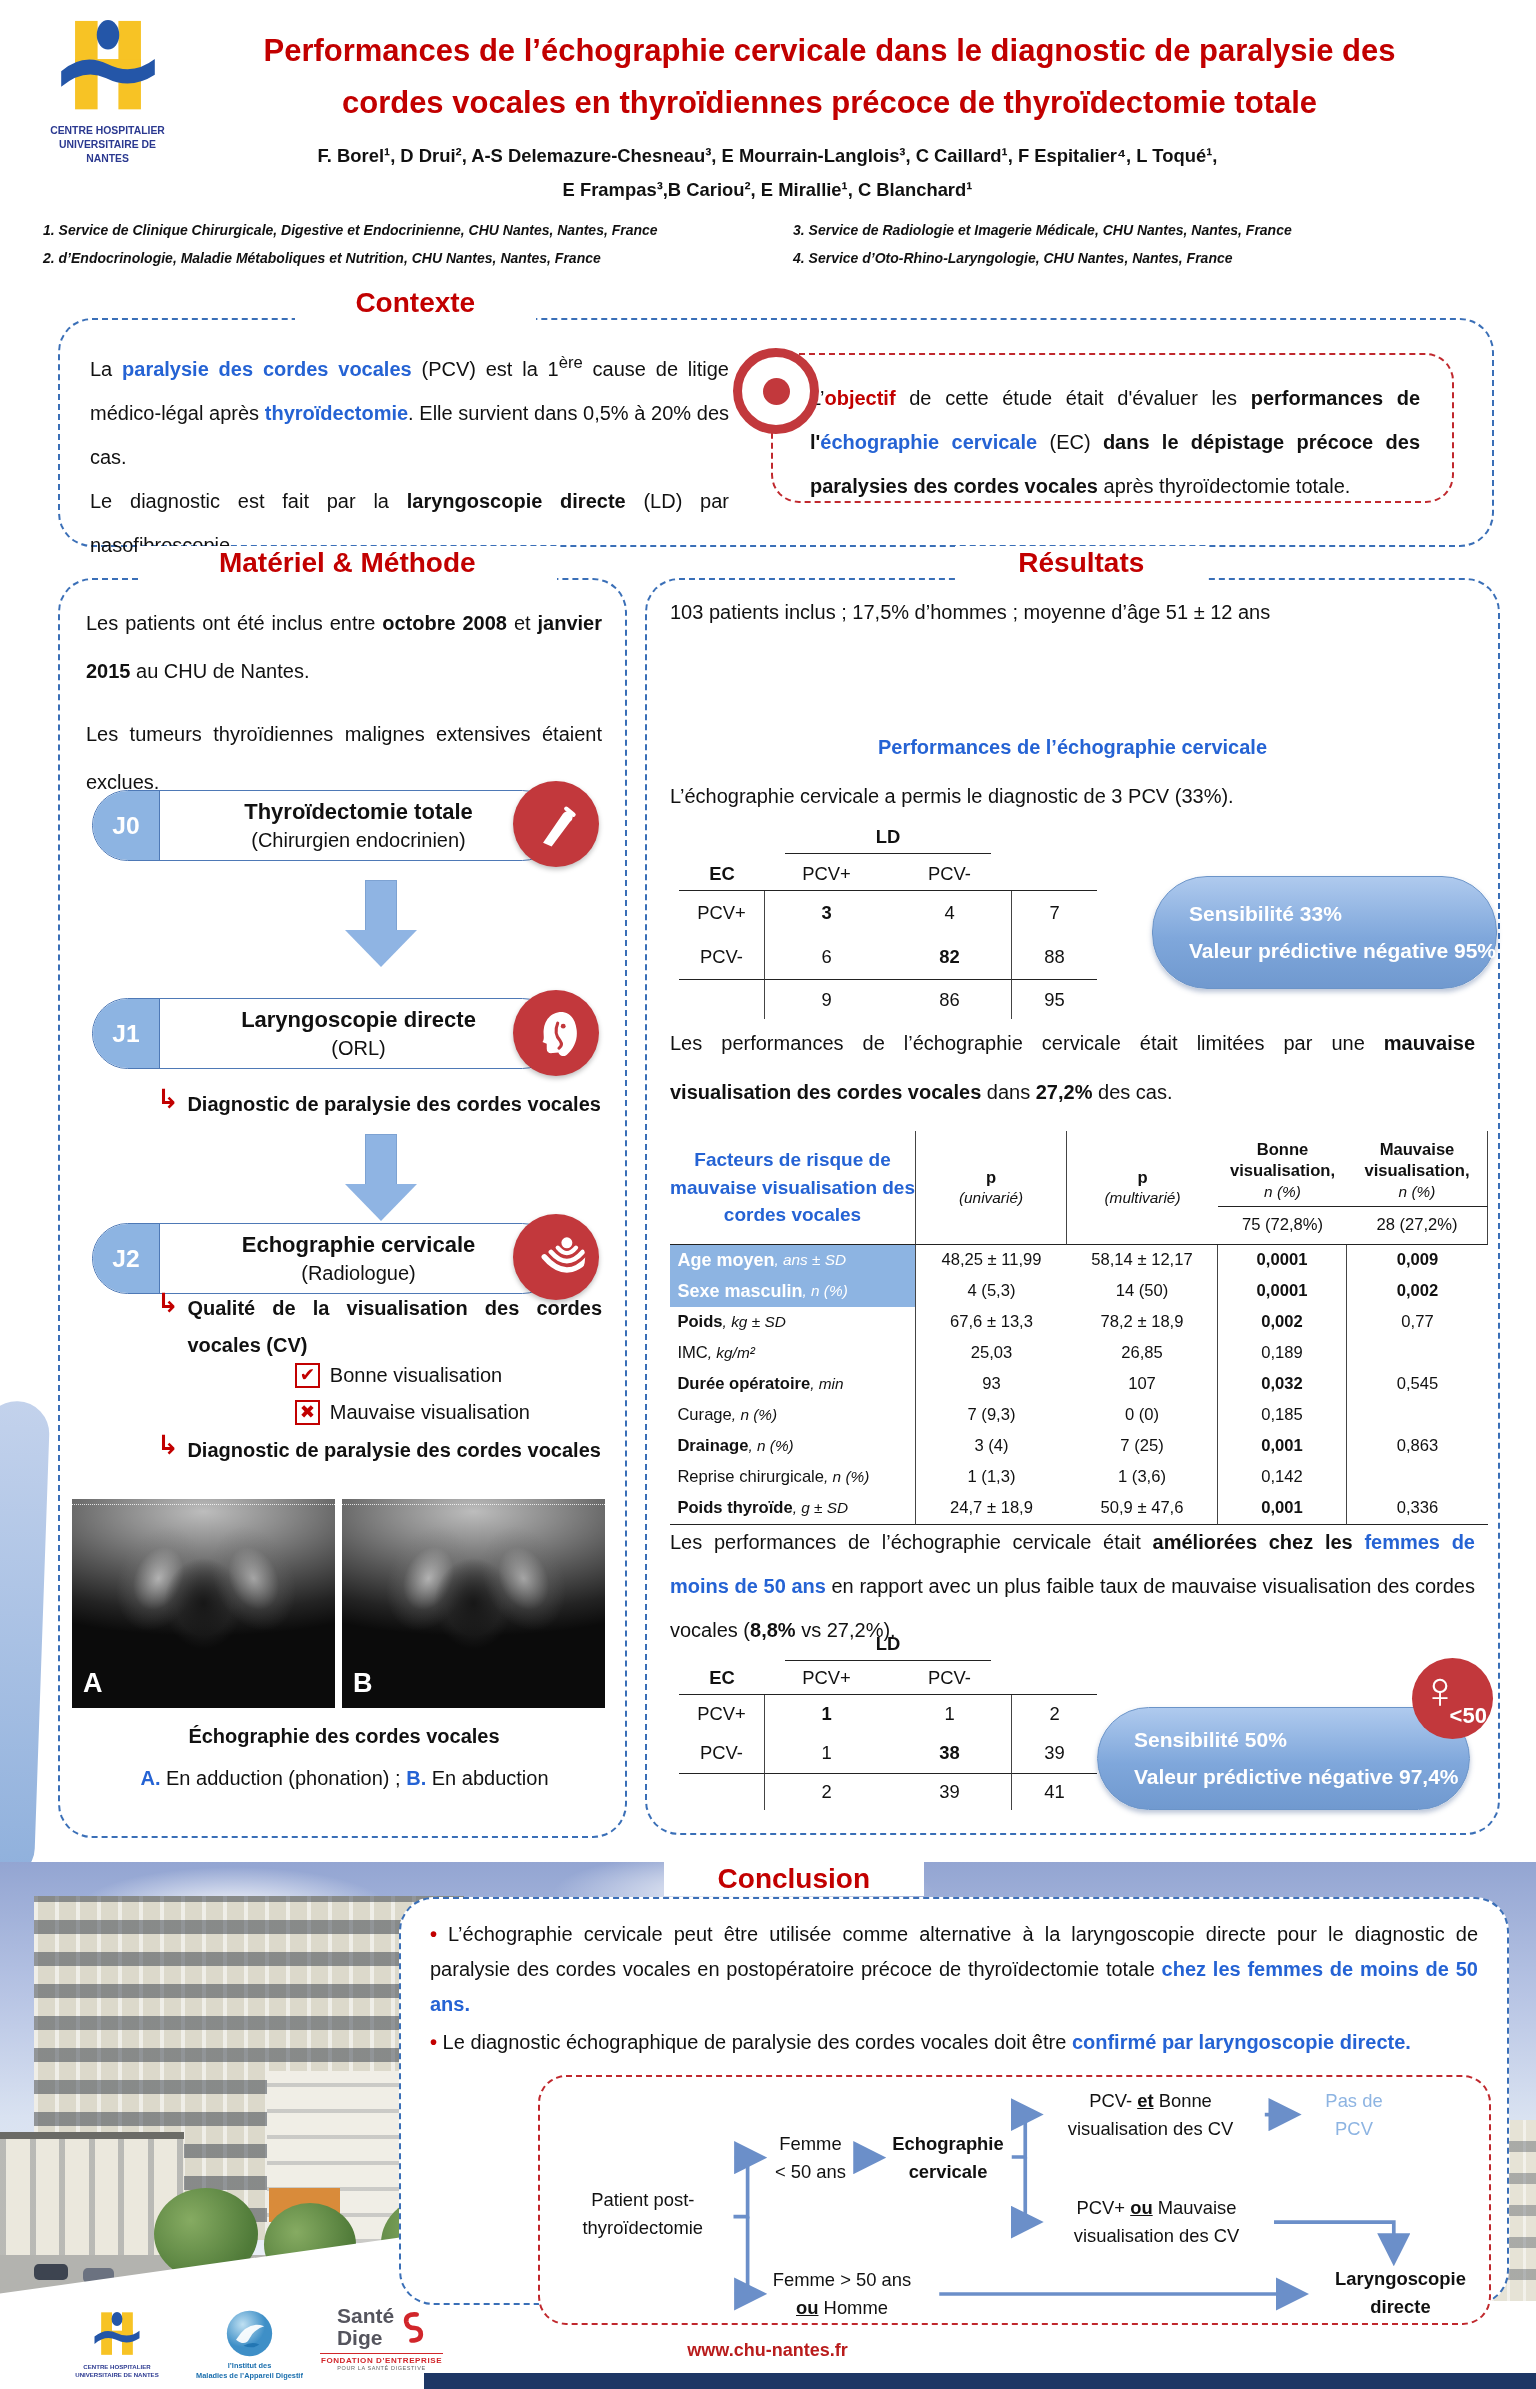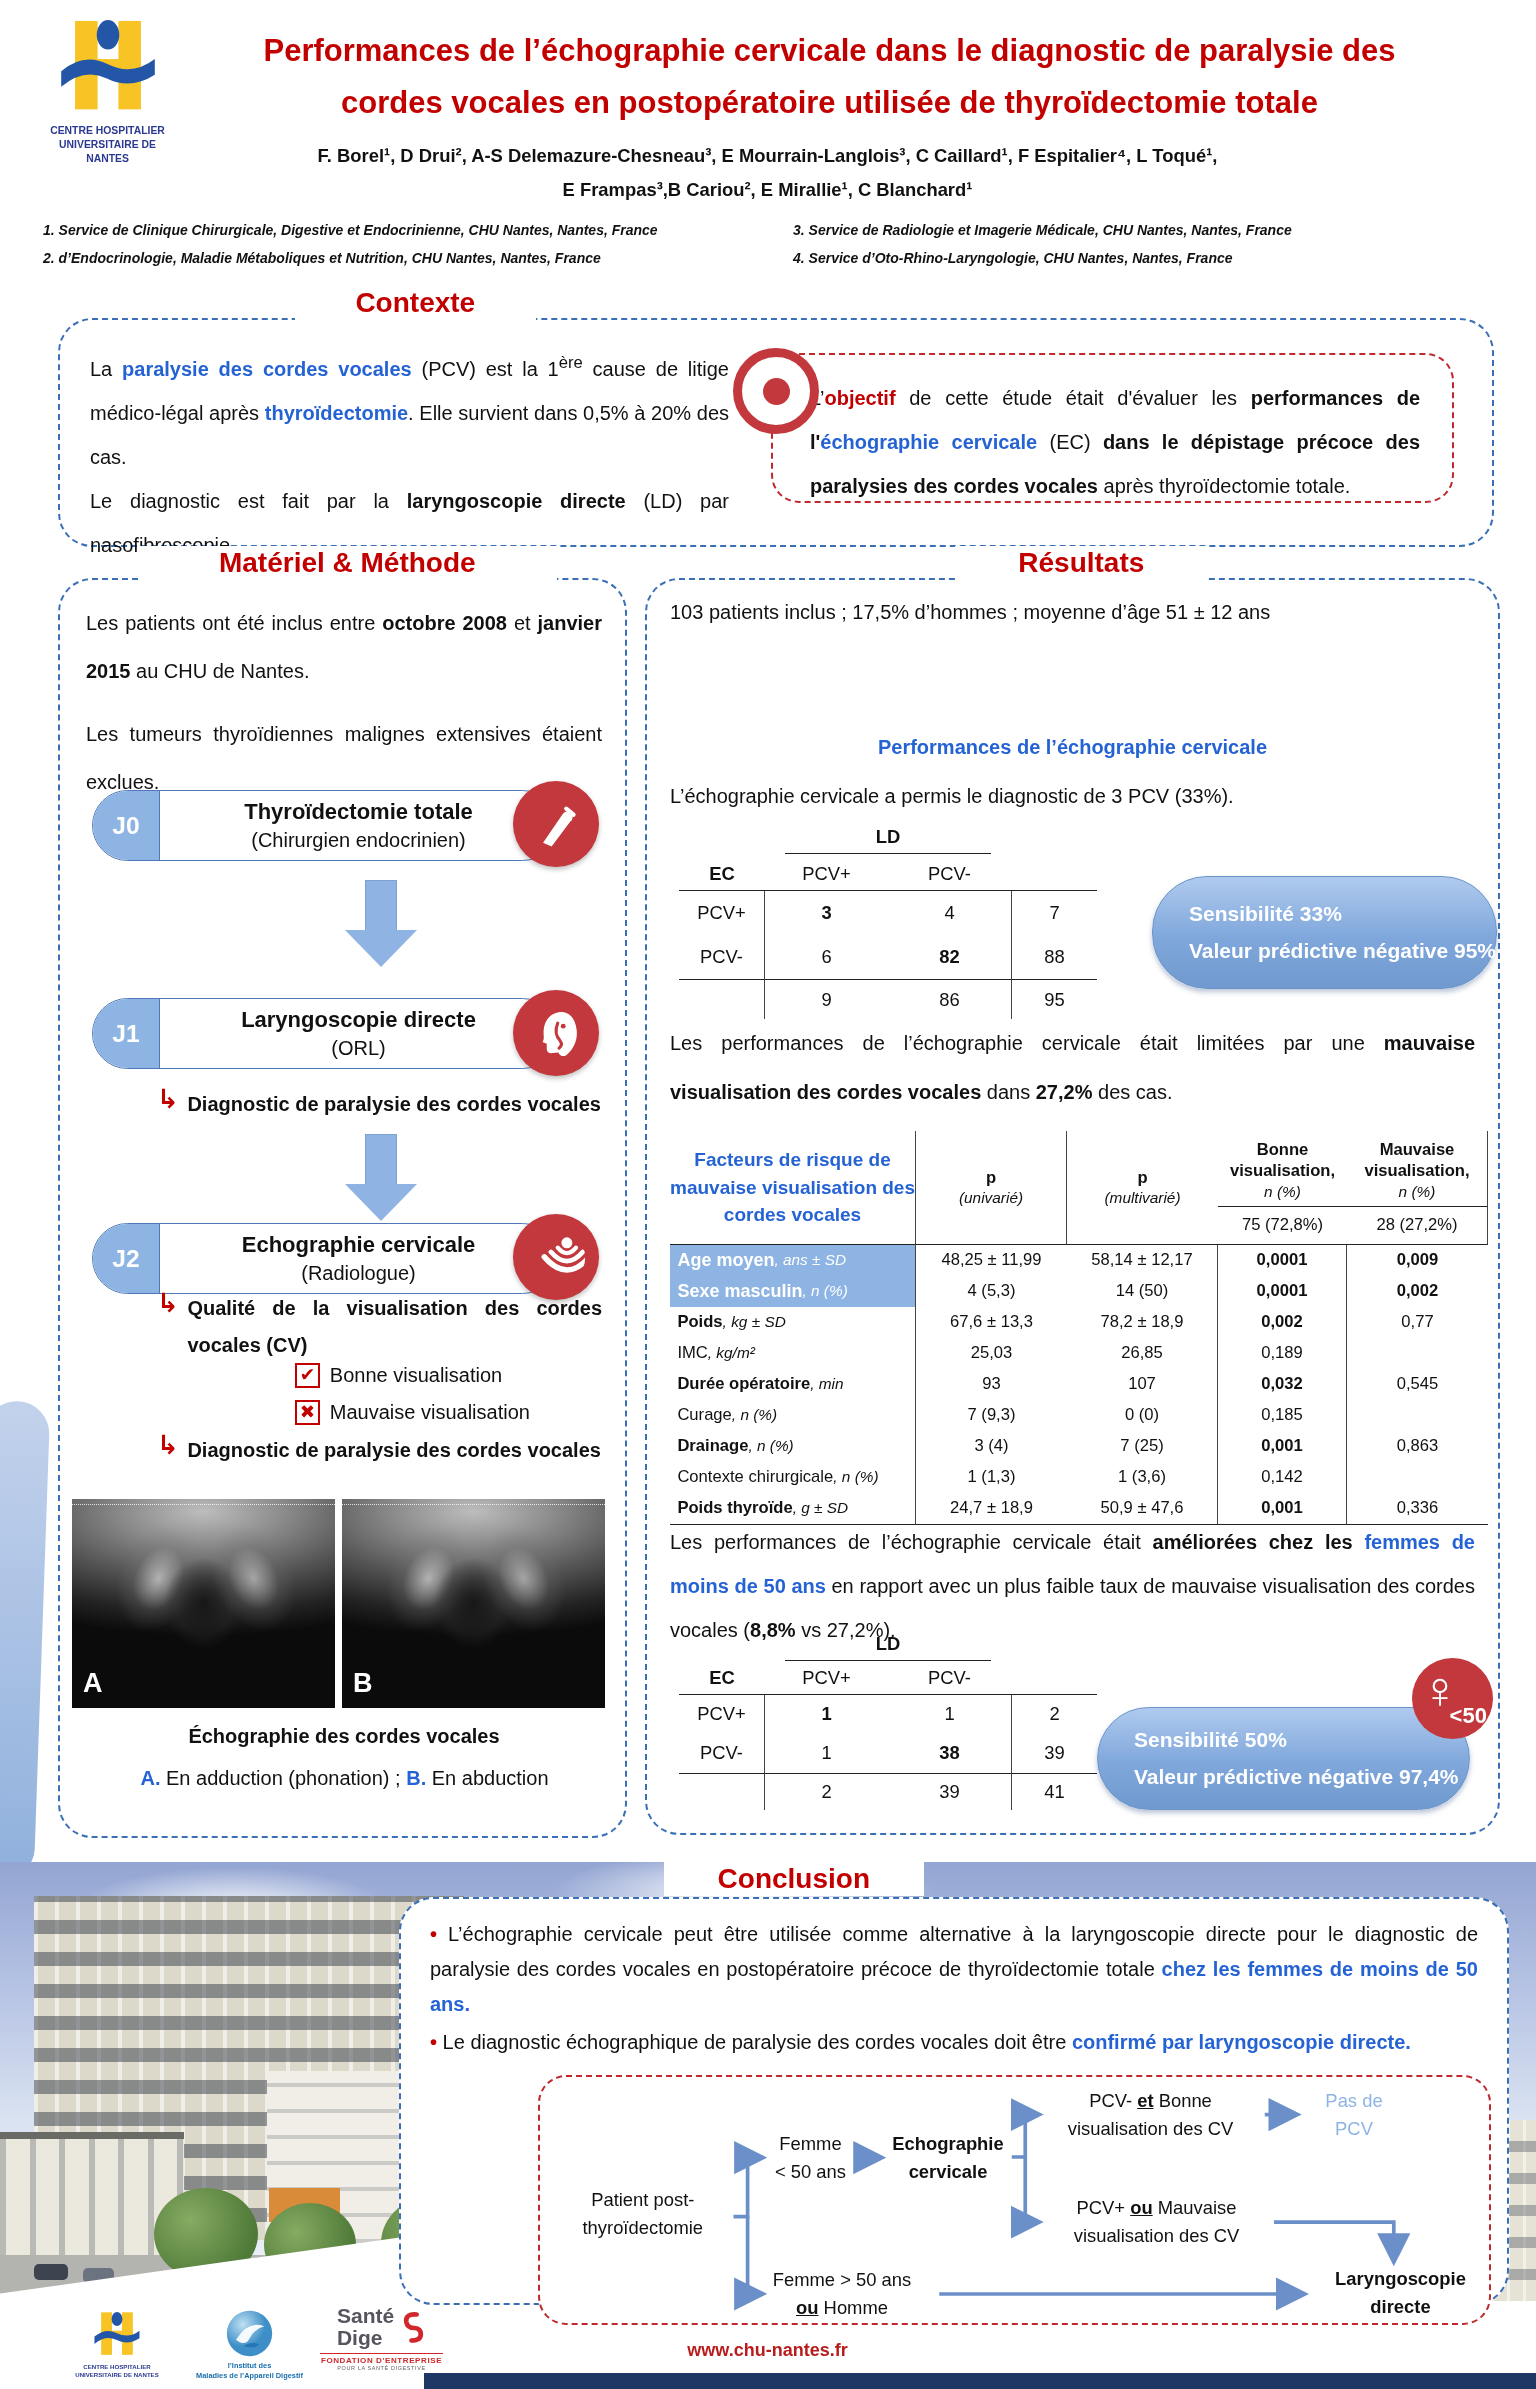--- a/index.html
+++ b/index.html
@@ -167,21 +167,21 @@
       <path d="M6 66 Q32 44 60 58 Q88 72 114 52 L114 70 Q86 88 58 74 Q32 62 6 84 Z" fill="#2456A8"></path>
     </svg>
     <div class="logotext" style="font-size:10.4px;margin-top:6.1px;">
       <div>CENTRE HOSPITALIER</div>
       <div>UNIVERSITAIRE DE NANTES</div>
     </div>
   </div>
 
   <div class="abs ctr" style="left:203px;top:24.6px;width:1253px;font-size:31px;font-weight:bold;color:#C20000;line-height:52px;">
     <div>Performances de l’échographie cervicale dans le diagnostic de paralysie des</div>
-    <div>cordes vocales en postopératoire utilisée de thyroïdectomie totale</div>
+    <div>cordes vocales en thyroïdiennes précoce de thyroïdectomie totale</div>
   </div>
 
   <div class="abs ctr b" style="left:184px;top:139px;width:1167px;font-size:18.4px;line-height:34px;">
     <div>F. Borel¹, D Drui², A-S Delemazure-Chesneau³, E Mourrain-Langlois³, C Caillard¹, F Espitalier⁴, L Toqué¹,</div>
     <div>E Frampas³,B  Cariou²,  E Mirallie¹, C Blanchard¹</div>
   </div>
 
   <div class="abs i" style="left:43px;top:216px;width:725px;font-size:14px;font-weight:600;line-height:28px;">
     <div>1. Service de Clinique Chirurgicale, Digestive et Endocrinienne, CHU Nantes, Nantes, France</div>
     <div>2. d’Endocrinologie, Maladie Métaboliques et Nutrition, CHU Nantes, Nantes, France</div>
@@ -448,21 +448,21 @@
     <div class="fc flabel frow vR">
         <span class="lb">Drainage</span>
         <span class="sfx">, n (%)</span>
       </div>
     <div class="fc frow">3 (4)</div>
     <div class="fc frow vR">7 (25)</div>
     <div class="fc frow vR vb">0,001</div>
     <div class="fc frow">0,863</div>
 
     <div class="fc flabel frow vR">
-        <span>Contexte chirurgicale</span>
+        <span>Reprise chirurgicale</span>
         <span class="sfx">, n (%)</span>
       </div>
     <div class="fc frow">1 (1,3)</div>
     <div class="fc frow vR">1 (3,6)</div>
     <div class="fc frow vR">0,142</div>
     <div class="fc frow"></div>
 
     <div class="fc flabel frow vR hB3">
         <span class="lb">Poids thyroïde</span>
         <span class="sfx">, g ± SD</span>

